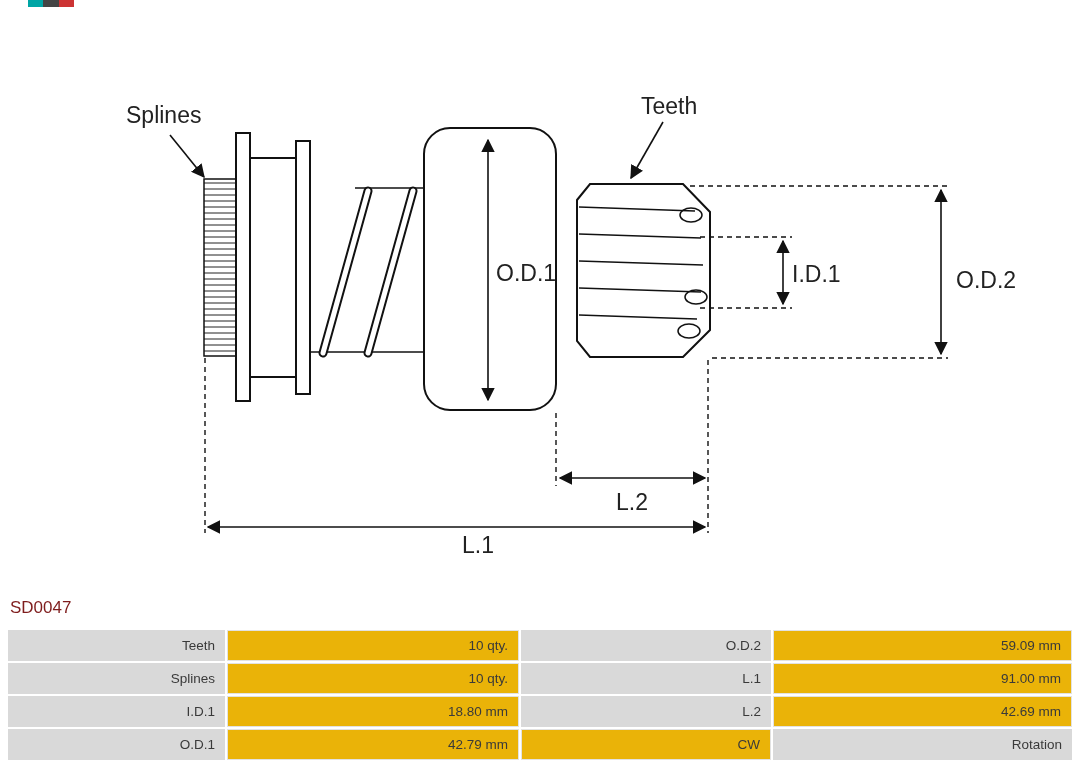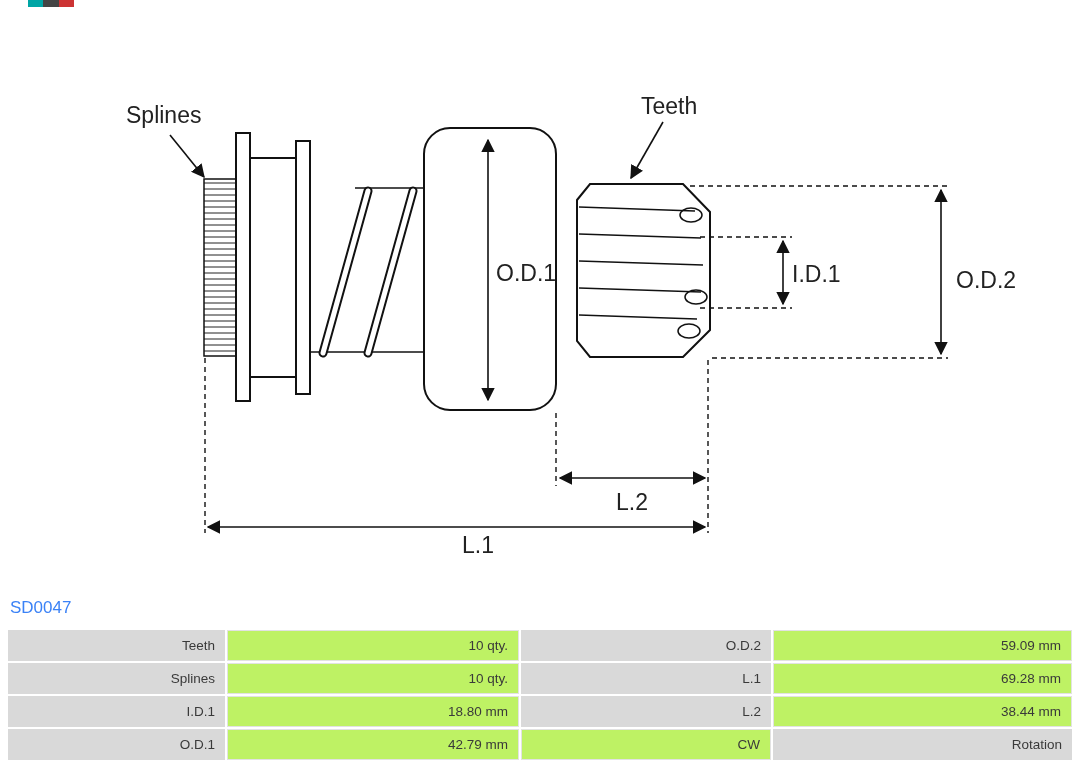--- a/index.html
+++ b/index.html
@@ -3,28 +3,28 @@
 <meta charset="utf-8">
 <style>
   html,body{margin:0;padding:0;background:#fff;}
   body{width:1080px;height:767px;font-family:"Liberation Sans",sans-serif;overflow:hidden;}
   .page{position:relative;width:1080px;height:643px;background:#fff;}
   .logo{position:absolute;top:0;left:28px;width:46px;height:7px;display:flex;overflow:hidden;}
   .logo span{flex:1;height:100%;}
   .diagram-wrap{position:absolute;top:0;left:0;width:1080px;height:595px;}
   svg text{font-family:"Liberation Sans","DejaVu Sans",sans-serif;fill:#222;}
   .dim-label{font-size:23px;}
-  .part-number{position:absolute;top:598px;left:10px;font-size:17px;color:#3b82f6;}
+  .part-number{position:absolute;top:598px;left:10px;font-size:17px;color:#7f1d1d;}
   .spec-table{position:absolute;top:630px;left:8px;width:1064px;display:grid;
               grid-template-columns:217px 292px 250px 1fr;gap:2px;
               font-size:13.5px;color:#3a3a3a;background:#fff;}
   .cell{height:31px;line-height:31px;text-align:right;padding-right:10px;box-sizing:border-box;
         white-space:nowrap;overflow:hidden;}
   .cell.label{background:#d9d9d9;}
-  .cell.value{background:#bef264;border:1px solid #e2e2e2;line-height:29px;}
+  .cell.value{background:#eab308;border:1px solid #e2e2e2;line-height:29px;}
 </style>
 </head>
 <body>
 
 <div class="page">
 
   <div class="logo">
     <span style="background:#00a5a5"></span>
     <span style="background:#444444"></span>
     <span style="background:#cc3333"></span>
@@ -117,26 +117,26 @@
 
   <div class="spec-table">
     <div class="cell label">Teeth</div>
     <div class="cell value">10 qty.</div>
     <div class="cell label">O.D.2</div>
     <div class="cell value">59.09 mm</div>
 
     <div class="cell label">Splines</div>
     <div class="cell value">10 qty.</div>
     <div class="cell label">L.1</div>
-    <div class="cell value">69.28 mm</div>
+    <div class="cell value">91.00 mm</div>
 
     <div class="cell label">I.D.1</div>
     <div class="cell value">18.80 mm</div>
     <div class="cell label">L.2</div>
-    <div class="cell value">38.44 mm</div>
+    <div class="cell value">42.69 mm</div>
 
     <div class="cell label">O.D.1</div>
     <div class="cell value">42.79 mm</div>
     <div class="cell value">CW</div>
     <div class="cell label">Rotation</div>
   </div>
 
 </div>
 
 </body></html>

